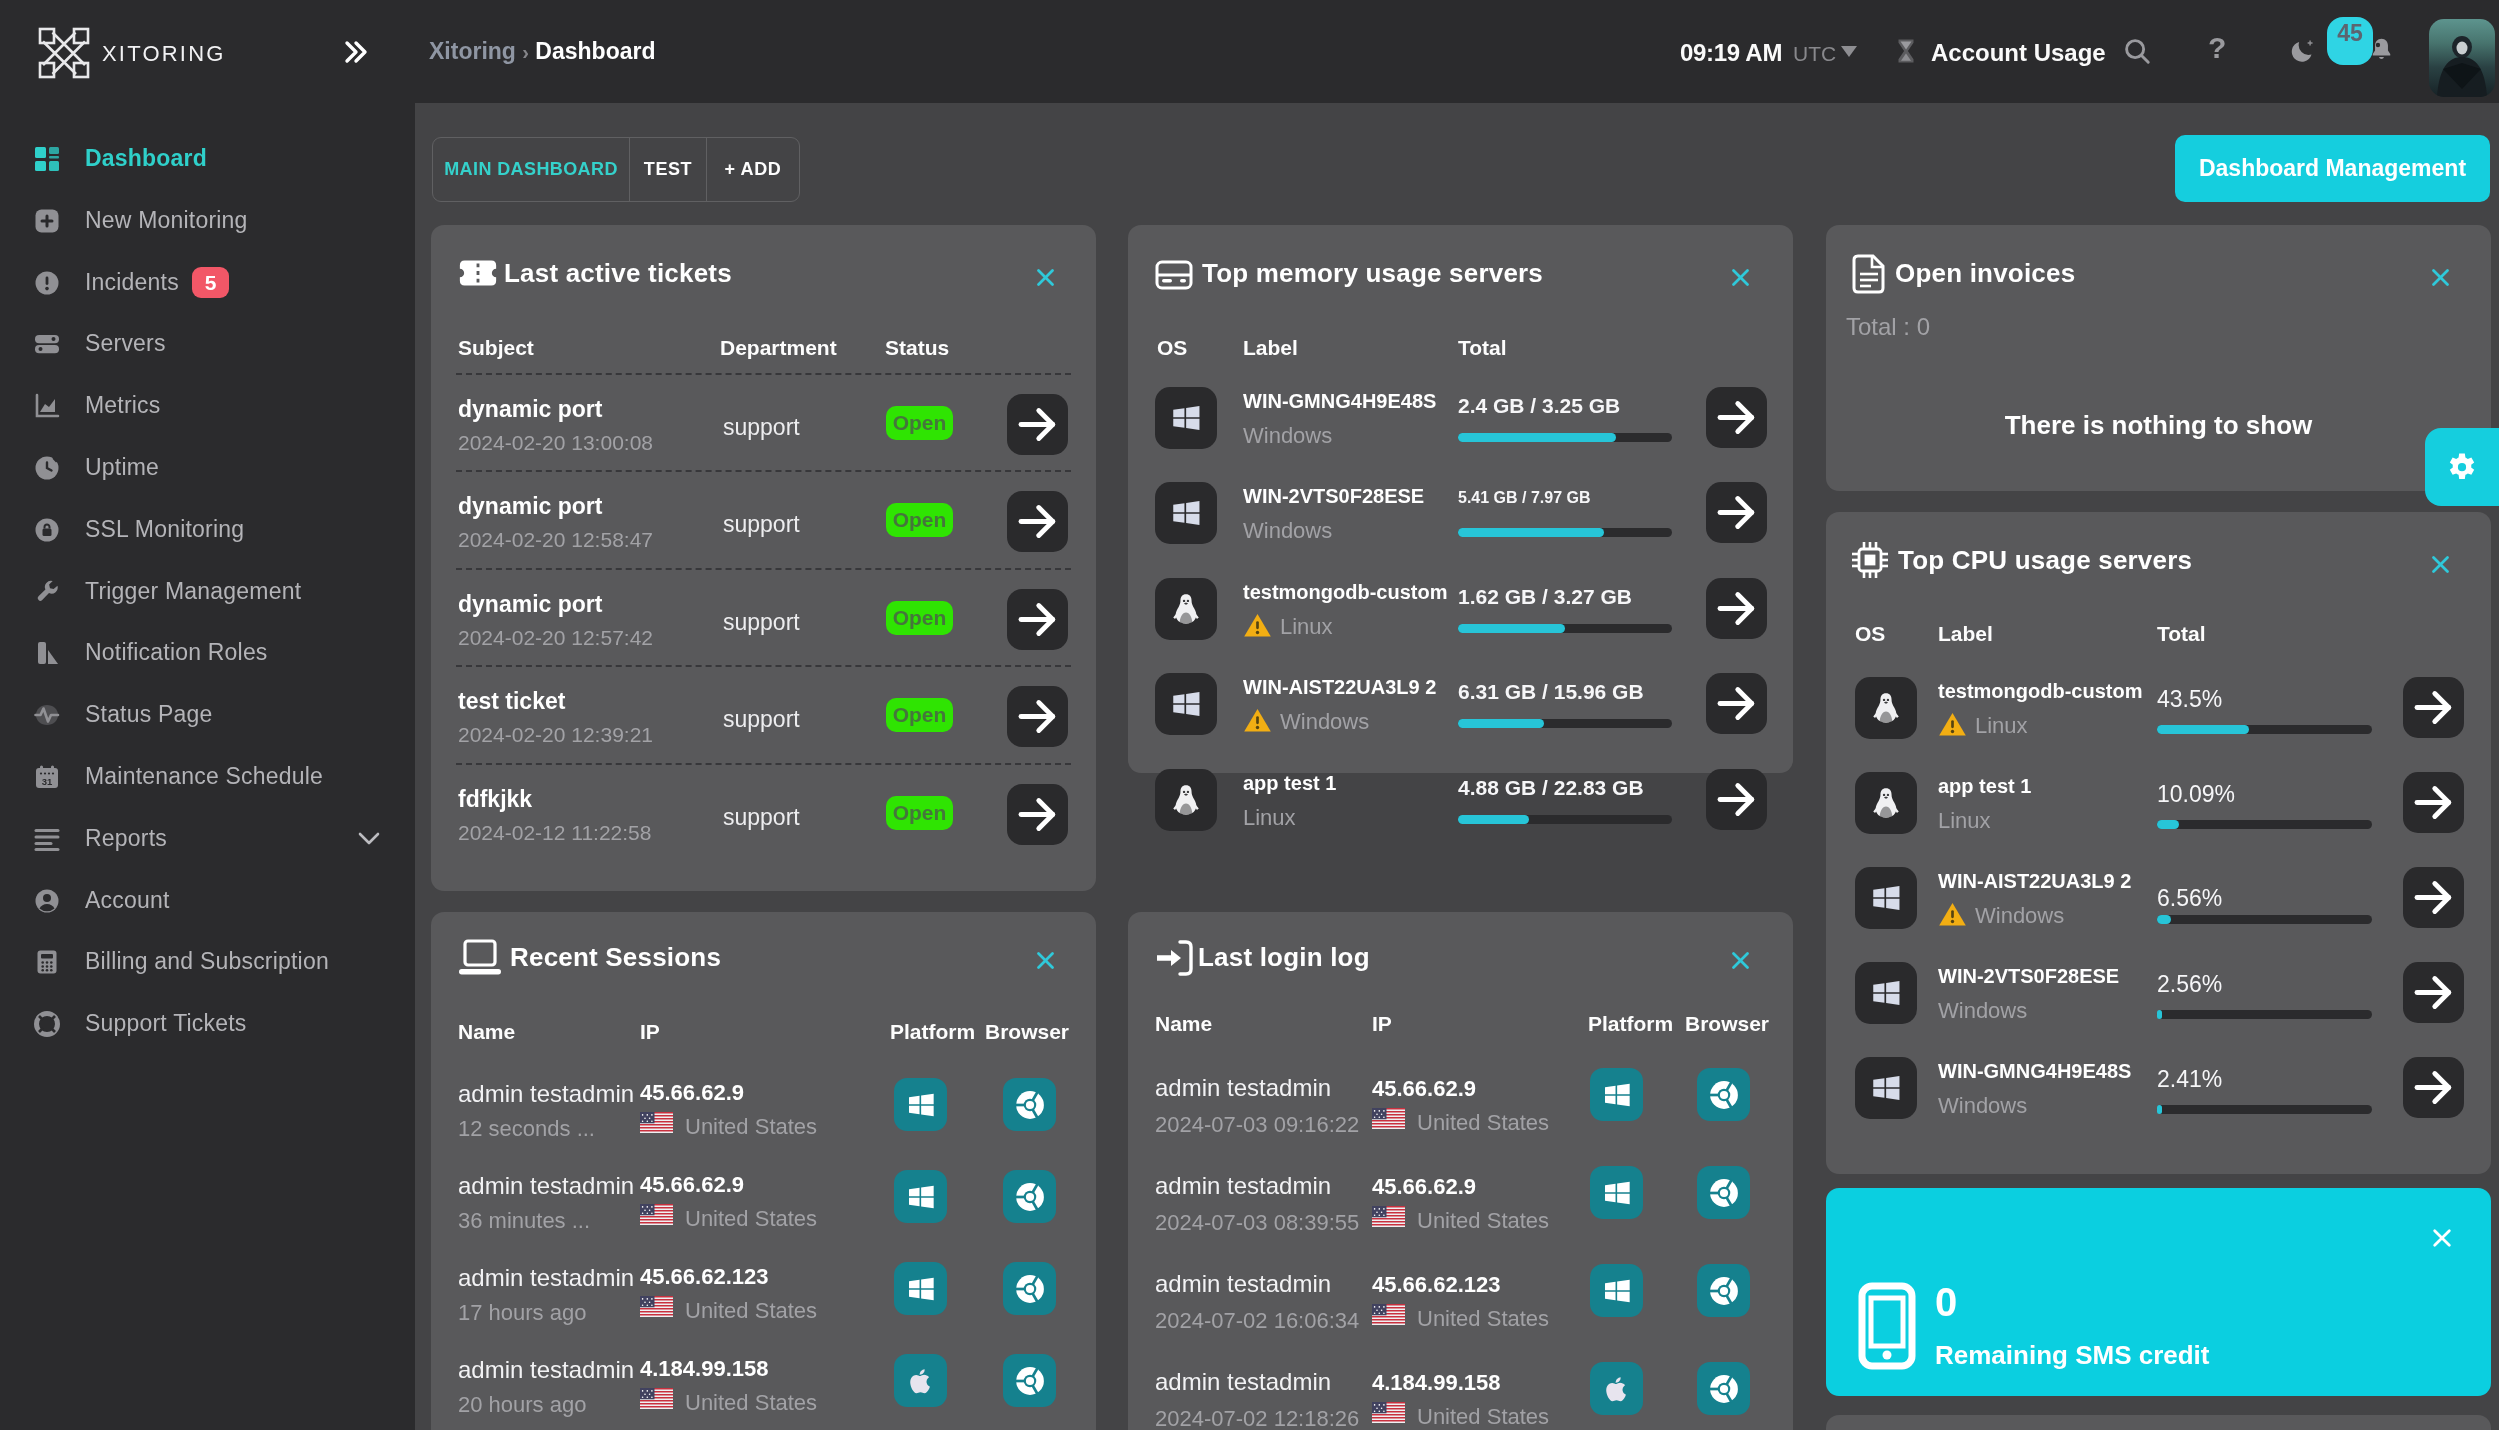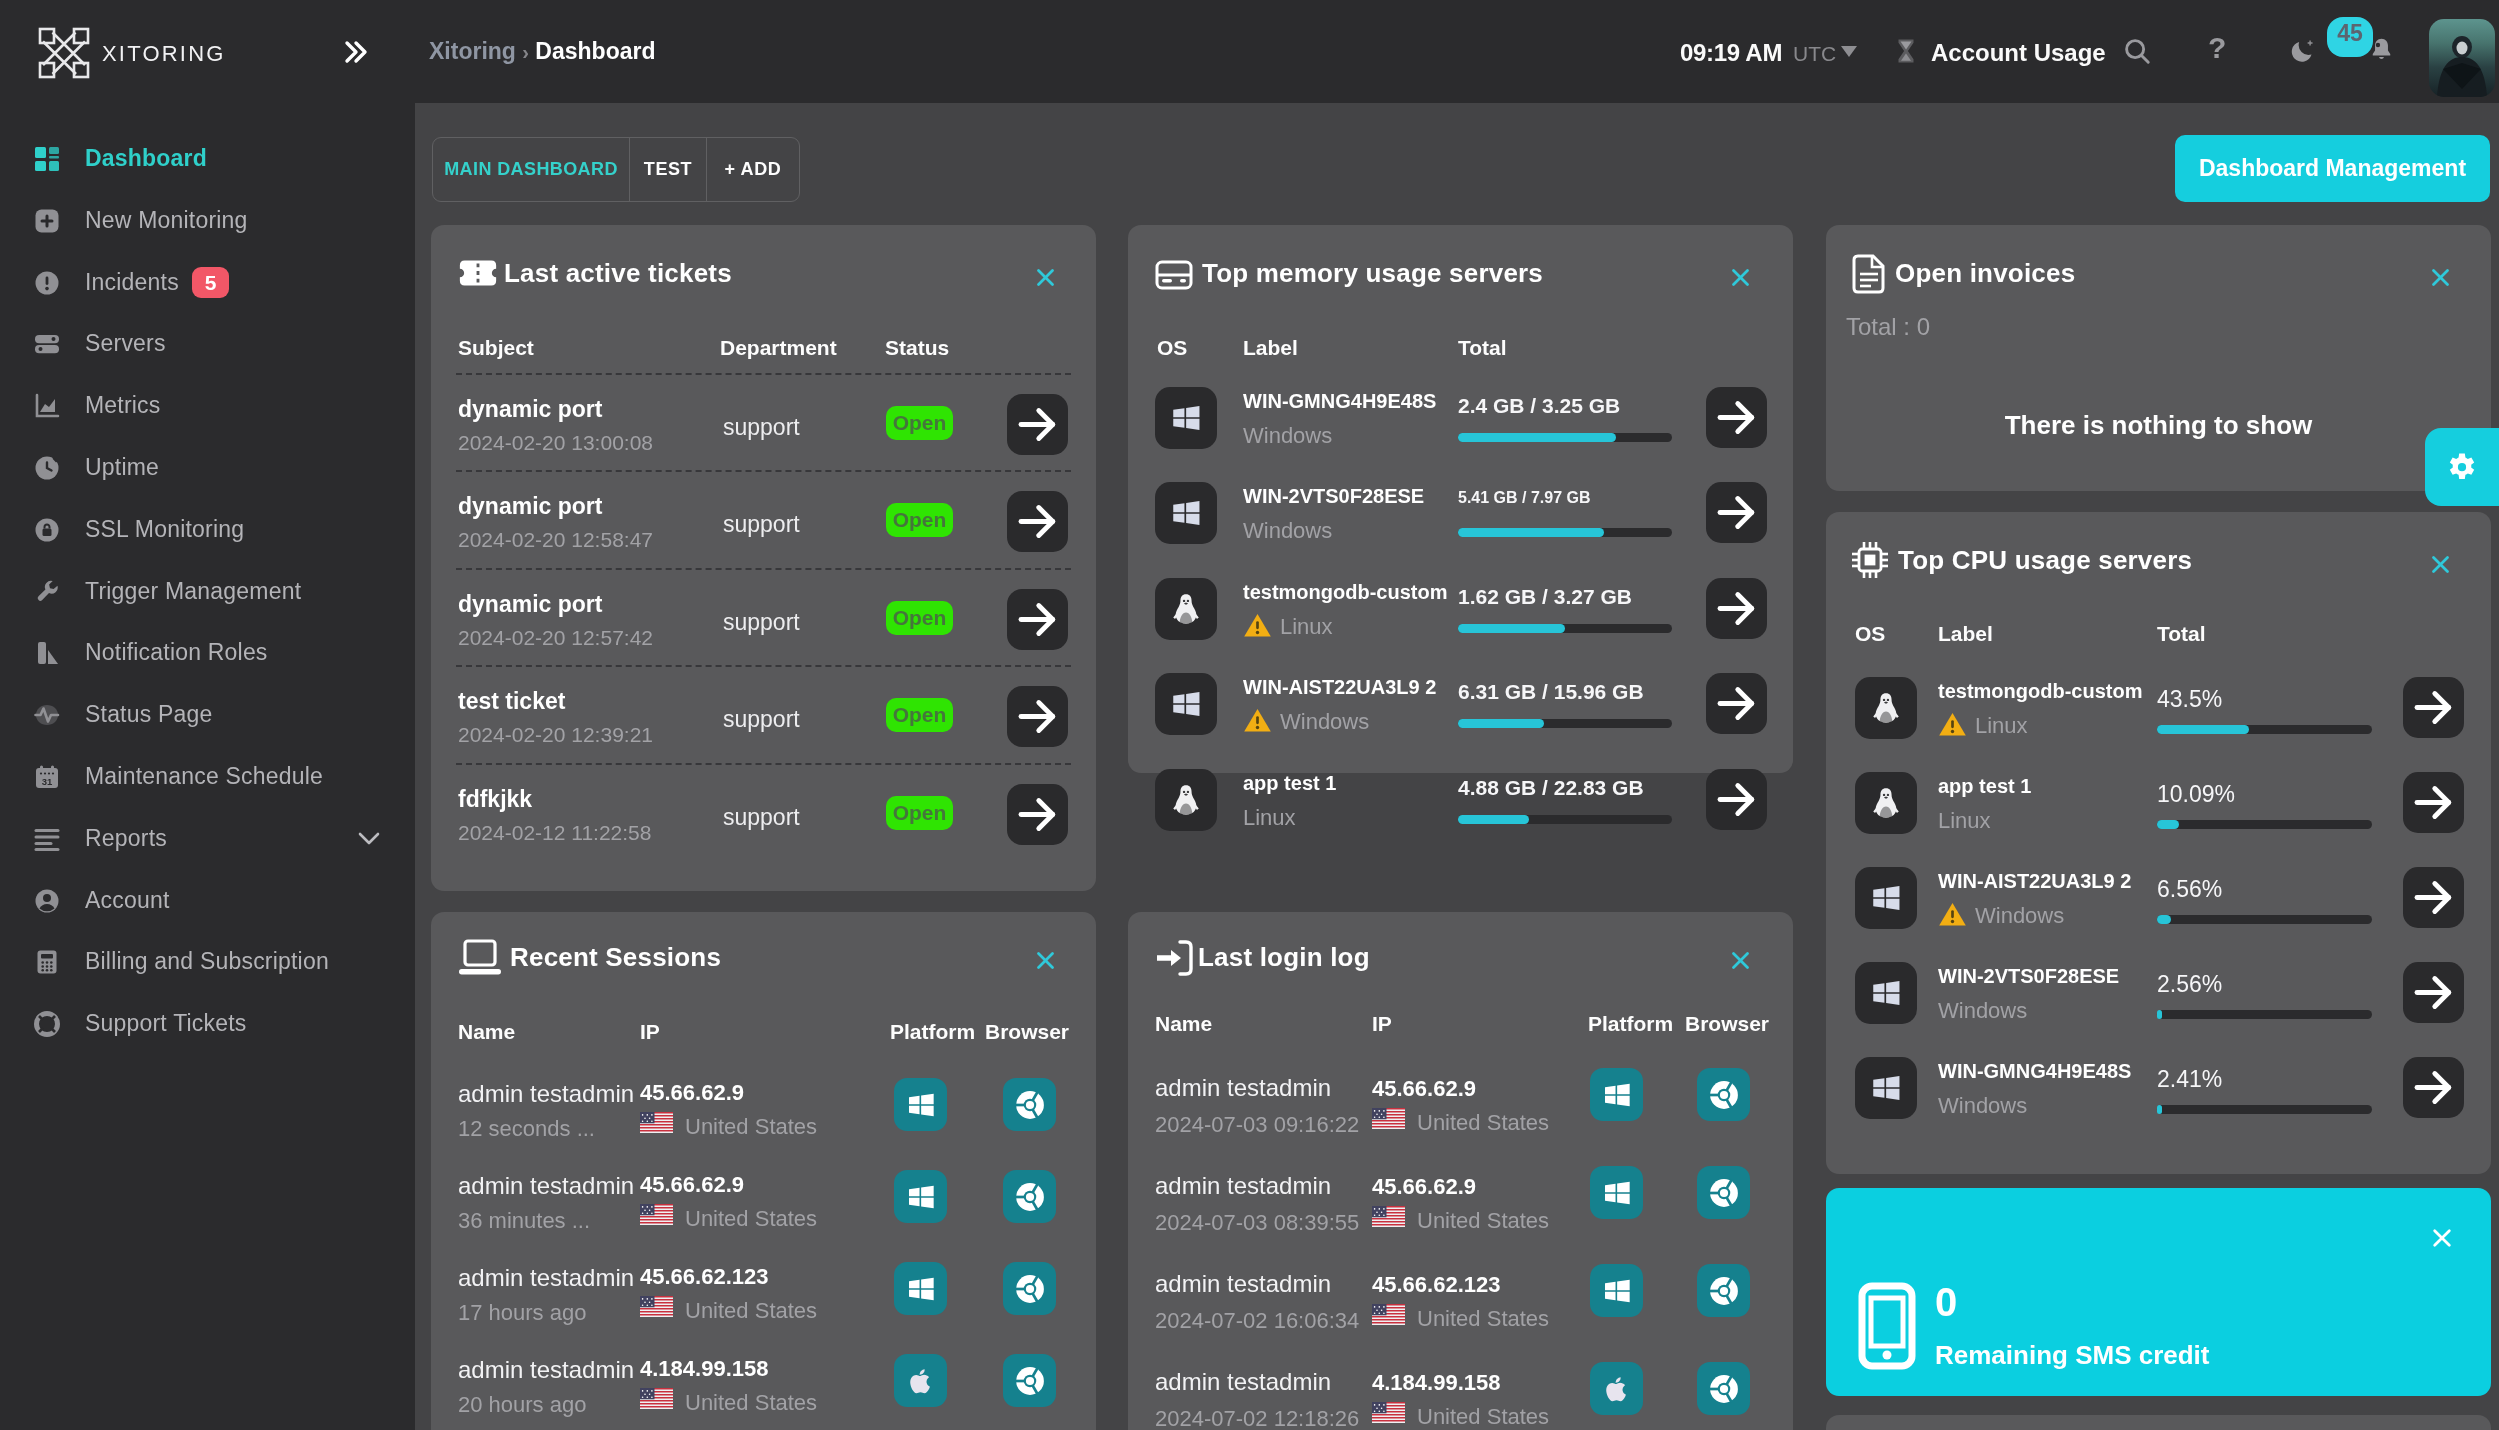--- a/index.html
+++ b/index.html
@@ -50,21 +50,21 @@
 <div class="abs" style="left:2208px;top:31px;font-size:30px;font-weight:bold;color:#9a9a9e;">?</div>
 <div class="abs" style="left:2289px;top:38px;"><svg width="26" height="27" viewBox="0 0 24 24">
       <path fill="#9a9a9e" d="M20.8 14.8A9.2 9.2 0 0 1 9.4 3.2 9.3 9.3 0 1 0 20.8 14.8z"></path>
       <path fill="#9a9a9e" d="M17.2 3.5 h1.6 v-1.6 h1.3 v1.6 h1.6 v1.3 h-1.6 v1.6 h-1.3 v-1.6 h-1.6 z" opacity=".9"></path>
     </svg></div>
 <div class="abs" style="left:2369px;top:36px;"><svg width="25" height="30" viewBox="0 0 24 28">
       <path fill="#9a9a9e" d="M12 2.2c-3.8 0-6.2 2.9-6.2 6.6v4.8l-2.2 3.2v1.4h16.8v-1.4l-2.2-3.2V8.8c0-3.7-2.4-6.6-6.2-6.6z"></path>
       <path fill="#9a9a9e" d="M9.6 19.8a2.5 2.5 0 0 0 4.8 0z"></path>
       <circle cx="8.6" cy="8.2" r="2.1" fill="#2a2a2c"></circle>
     </svg></div>
-<div class="abs" style="left:2327px;top:17px;width:46px;height:40px;background:#2fd4e4;border-radius:16px;color:#5c6470;font-size:23px;font-weight:bold;text-align:center;line-height:32px;">45</div>
+<div class="abs" style="left:2327px;top:17px;width:46px;height:48px;background:#2fd4e4;border-radius:16px;color:#5c6470;font-size:23px;font-weight:bold;text-align:center;line-height:32px;">45</div>
 <div class="abs" style="left:2429px;top:19px;width:66px;height:78px;border-radius:15px;overflow:hidden;background:linear-gradient(180deg,#5d948e 0%,#48756f 30%,#2a4143 62%,#172226 100%);">
 <svg width="66" height="78" viewBox="0 0 66 78">
       <ellipse cx="33" cy="28" rx="10" ry="11" fill="#1d252a"></ellipse>
       <ellipse cx="33" cy="29" rx="5.5" ry="6.5" fill="#c9ced0"></ellipse>
       <path d="M8 78 C10 48 20 38 33 38 C46 38 56 48 58 78 Z" fill="#161d21"></path>
       <path d="M14 50 L33 70 L52 50 L33 44 Z" fill="#0e1417"></path>
     </svg></div>
 <div class="abs" style="left:0;top:103px;width:415px;height:1327px;background:#2b2b2d;"></div>
 <div class="abs" style="left:34px;top:146px;"><svg width="26" height="26" viewBox="0 0 26 26">
       <g fill="#2fd0ca">
@@ -536,21 +536,21 @@
         </g>
       </svg>
     </div>
 <div class="abs b" style="left:112px;top:358px;font-size:20px;">WIN-AIST22UA3L9 2</div>
 <div class="abs" style="left:112px;top:388px;"><svg width="29" height="29" viewBox="0 0 24 24">
 <path d="M12 2.5 L23 21 H1 Z" fill="#f2ae13"></path>
 <rect x="10.9" y="8.5" width="2.2" height="6.5" rx="1.1" fill="#564410"></rect>
 <circle cx="12" cy="17.8" r="1.4" fill="#564410"></circle>
       </svg></div>
 <div class="abs gray" style="left:149px;top:391px;font-size:22px;">Windows</div>
-<div class="abs" style="left:331px;top:364px;font-size:23px;color:#f6f6f8;">6.56%</div>
+<div class="abs" style="left:331px;top:373px;font-size:23px;color:#f6f6f8;">6.56%</div>
 <div style="position:absolute;left:331px;top:403px;width:215px;height:9px;background:#2b2b2d;border-radius:4.5px;">
       <div style="width:6.5%;height:100%;background:#27c5d8;border-radius:4.5px;"></div>
     </div>
 <div style="position:absolute;left:577px;top:355px;width:61px;height:61px;background:#2a2a2c;border-radius:15px;">
 <svg width="61" height="61" viewBox="0 0 24 24">
         <g stroke="#fff" stroke-width="1.9" fill="none" stroke-linecap="round" stroke-linejoin="round">
           <line x1="5.5" y1="12" x2="18" y2="12"></line>
           <polyline points="12.5,6.5 18,12 12.5,17.5"></polyline>
         </g>
       </svg></div>

